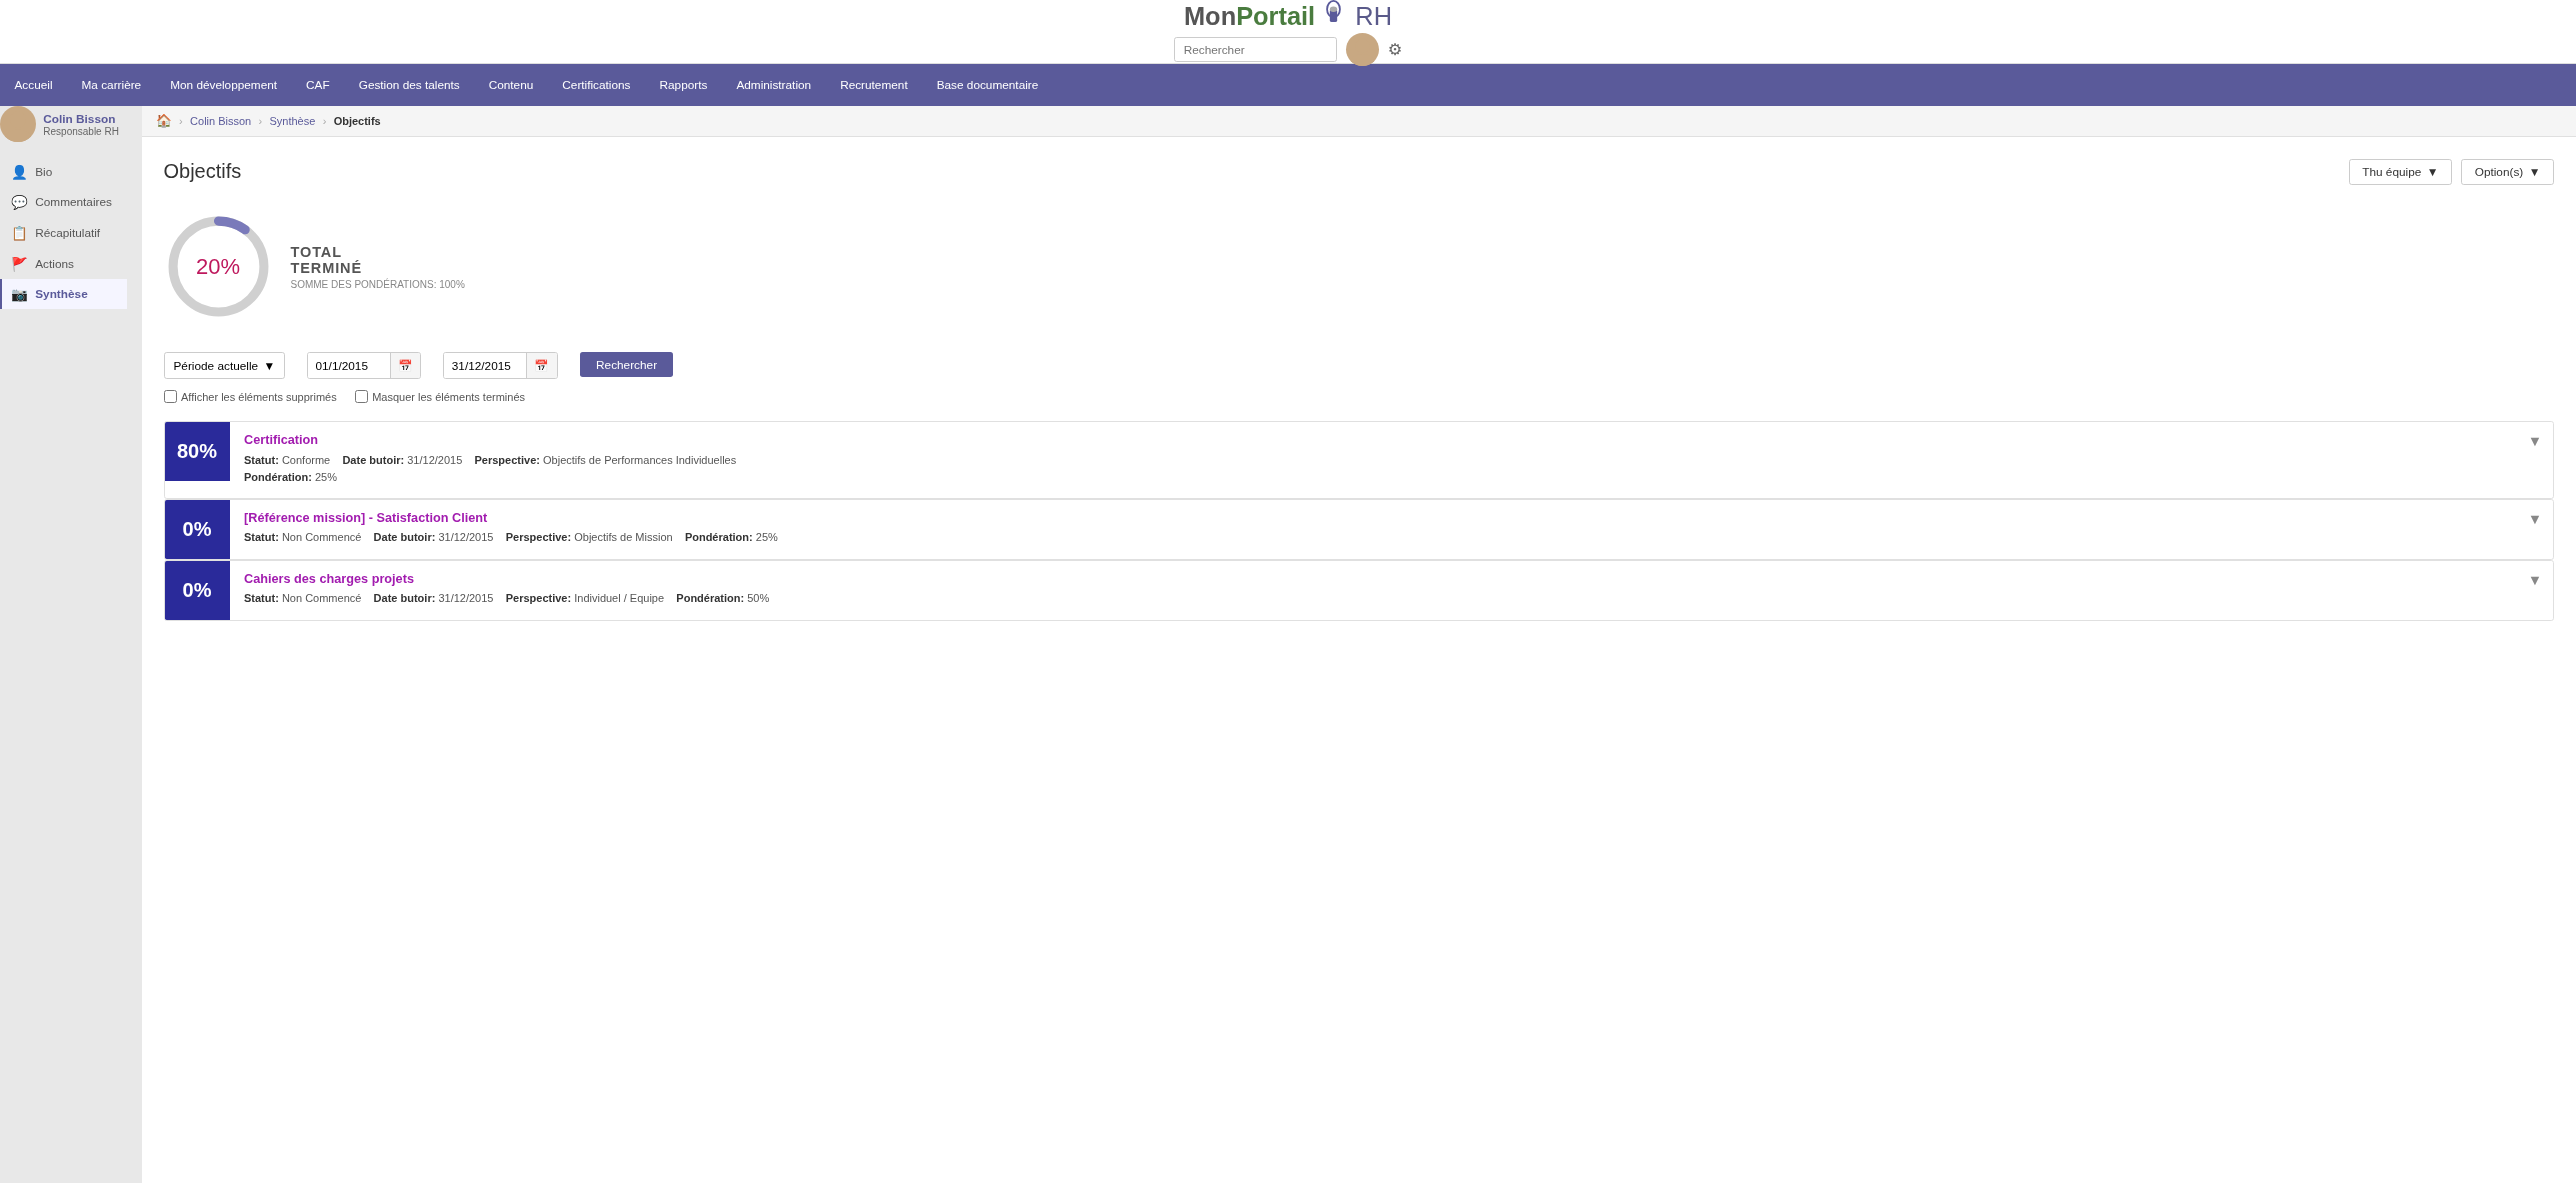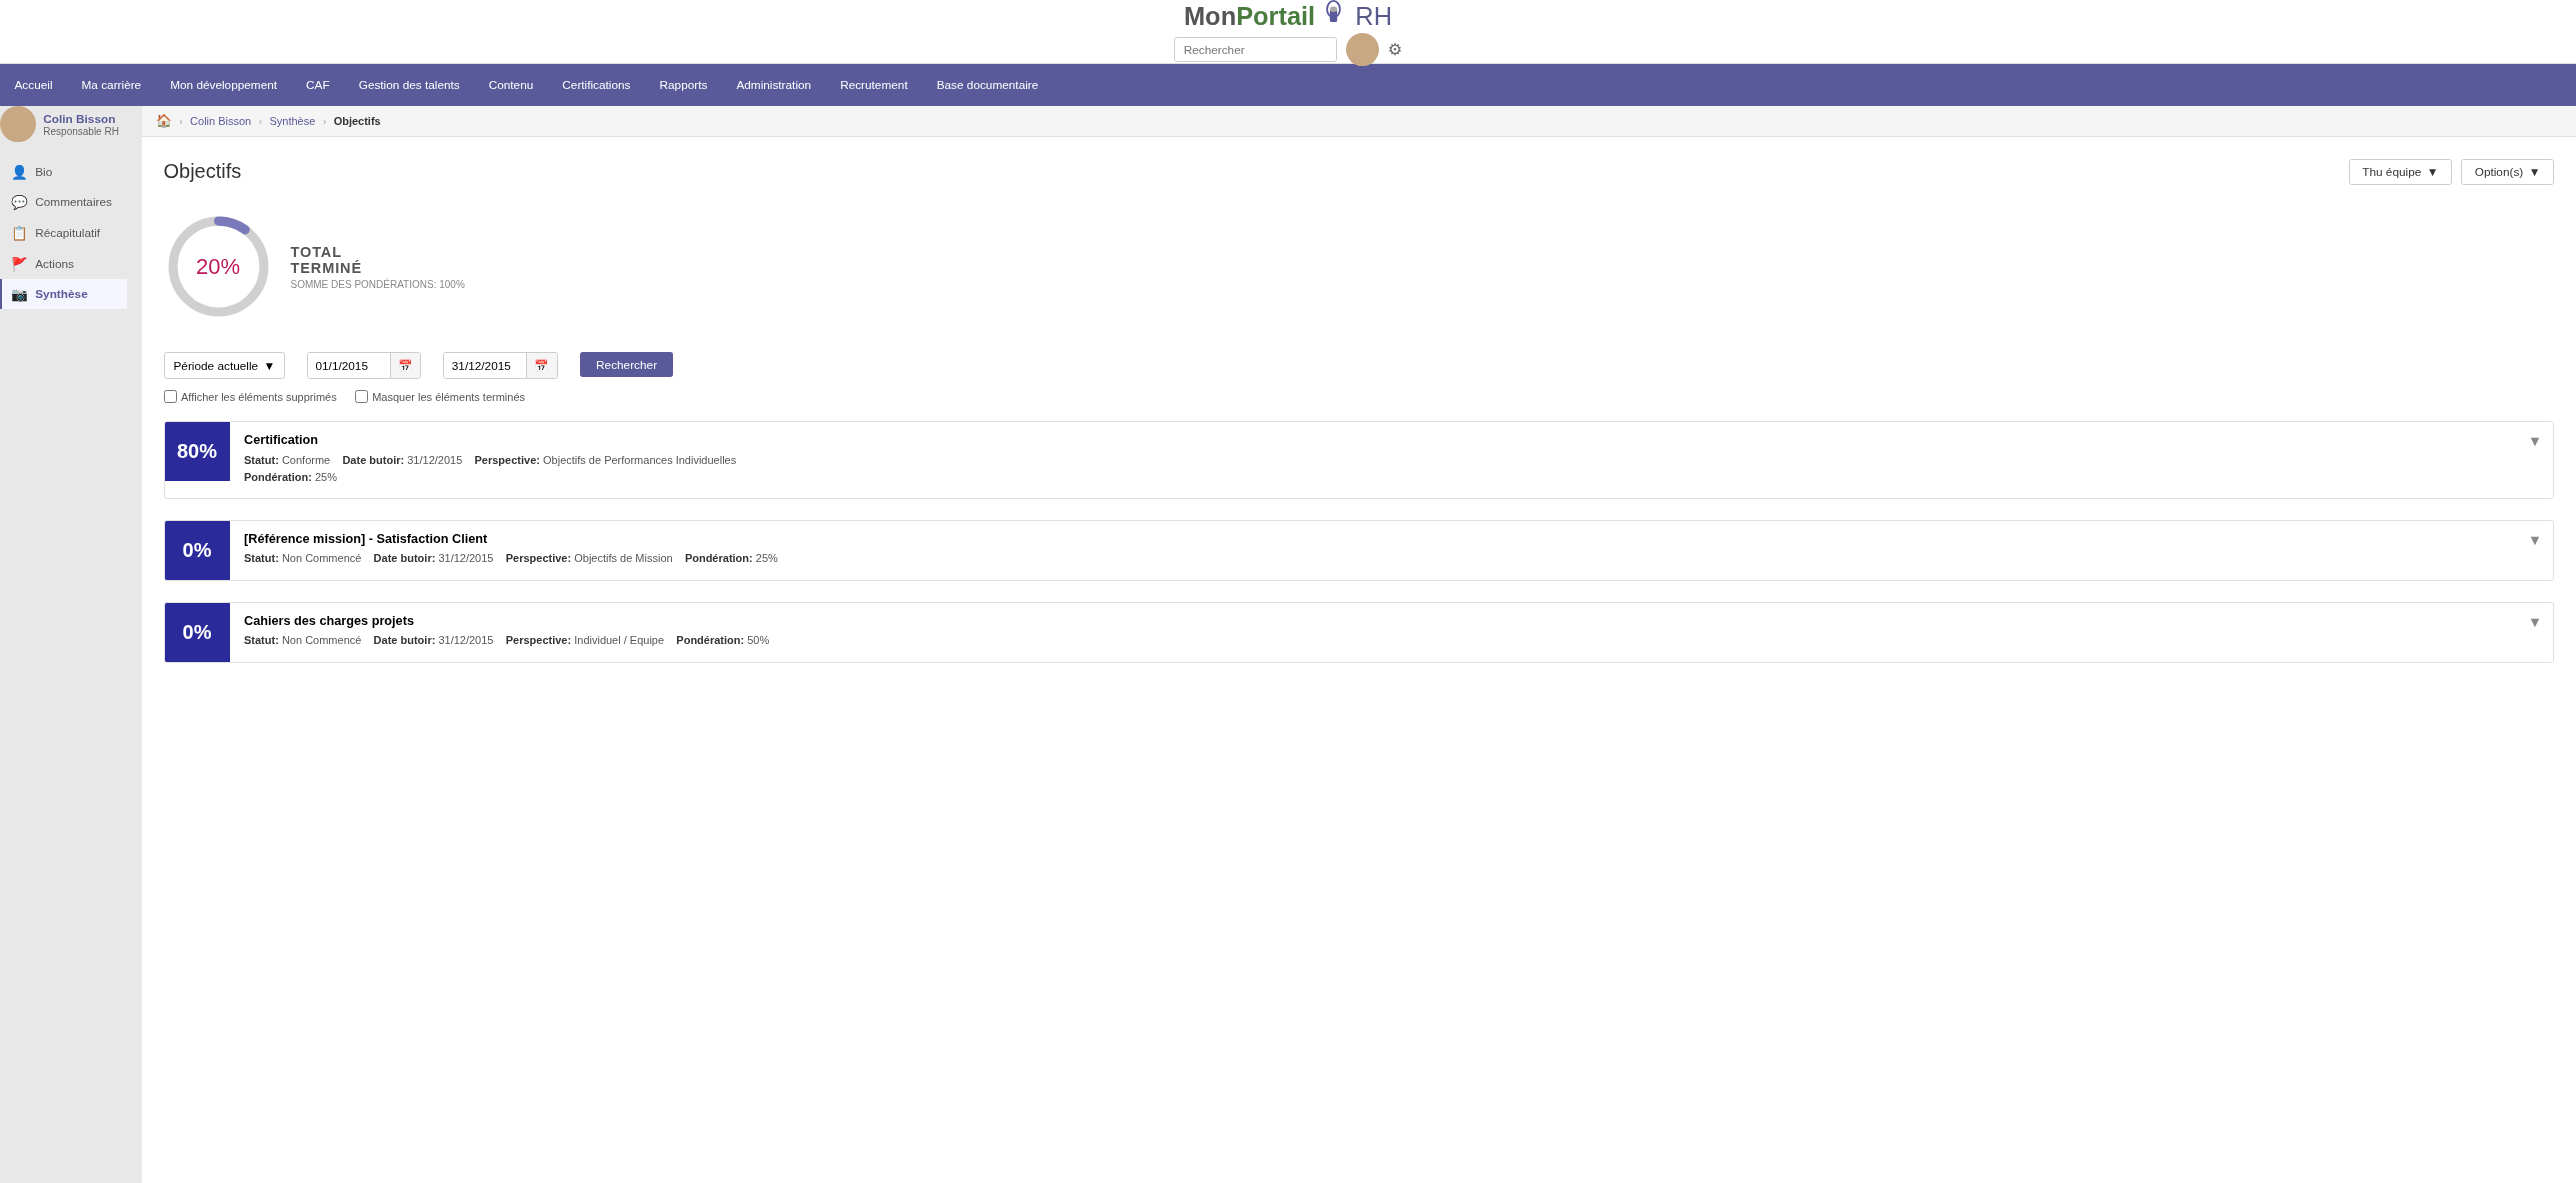--- a/index.html
+++ b/index.html
@@ -72,26 +72,26 @@
     .date-input-wrap { display: flex; align-items: center; border: 0.9px solid #ccc; border-radius: 2.7px; overflow: hidden; }
     .date-input { border: none; padding: 5.4px 7.3px; font-size: 11.8px; outline: none; width: 82px; }
     .date-icon { background: #f5f5f5; border-left: 0.9px solid #ccc; padding: 5.4px 7.3px; color: #888; font-size: 11.8px; cursor: pointer; }
     .btn-search { background: #5a5a9a; color: #fff; border: none; border-radius: 2.7px; padding: 5.4px 16.3px; font-size: 11.8px; cursor: pointer; }
 
     
     .checkbox-row { display: flex; align-items: center; gap: 18px; margin-bottom: 18px; font-size: 11px; color: #555; }
     .checkbox-row label { display: flex; align-items: center; gap: 4.5px; cursor: pointer; }
 
     
-    .objective-list { display: flex; flex-direction: column; gap: 21px; }
+    .objective-list { display: flex; flex-direction: column; gap: 0; }
     .objective-item { display: flex; align-items: flex-start; border: 0.9px solid #e0e0e0; border-radius: 2.7px; overflow: hidden; position: relative; }
     .obj-score { min-width: 65px; max-width: 65px; display: flex; align-items: center; justify-content: center; font-size: 20px; font-weight: bold; color: #fff; padding: 18px 0; }
     .obj-score.score-blue { background: #2a2a9a; }
     .obj-info { flex: 1; padding: 11px 14.5px; }
-    .obj-title { color: #000000; font-size: 12.7px; font-weight: bold; margin-bottom: 4.5px; cursor: pointer; text-decoration: none; }
+    .obj-title { color: #a21caf; font-size: 12.7px; font-weight: bold; margin-bottom: 4.5px; cursor: pointer; text-decoration: none; }
     .obj-meta { font-size: 11px; color: #555; line-height: 1.6; }
     .obj-meta strong { color: #333; text-align: right; }
     .obj-chevron { position: absolute; right: 11px; top: 11px; color: #888; font-size: 14.5px; cursor: pointer; }
 
     
     .donut-svg { transform: rotate(-90deg); }
   </style>
 </head>
 <body>
 

